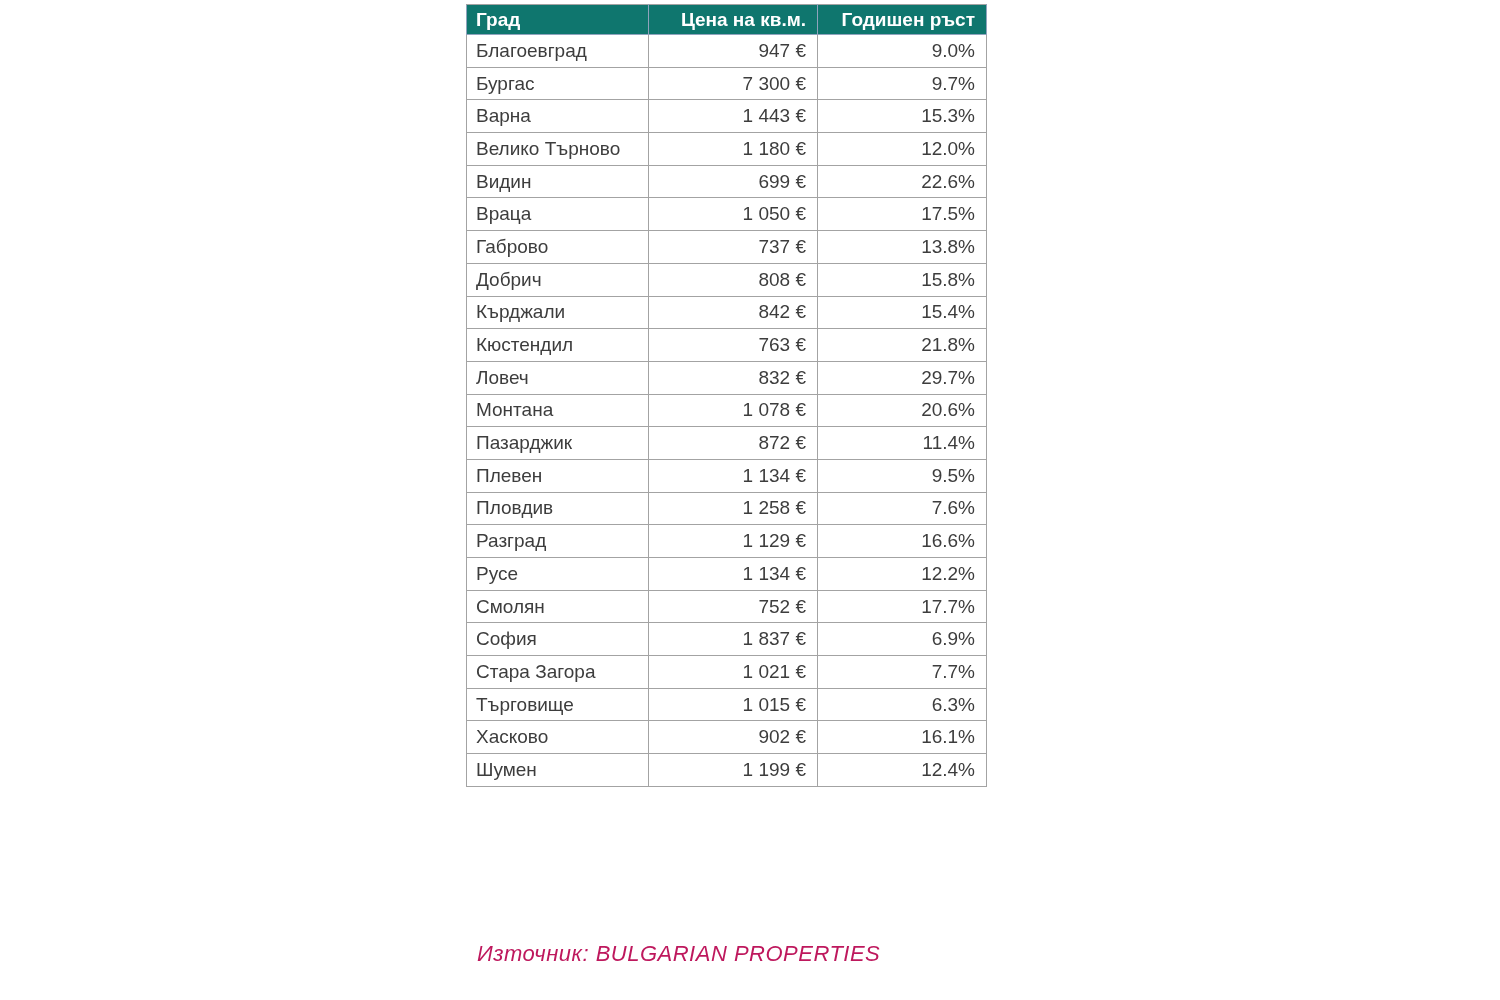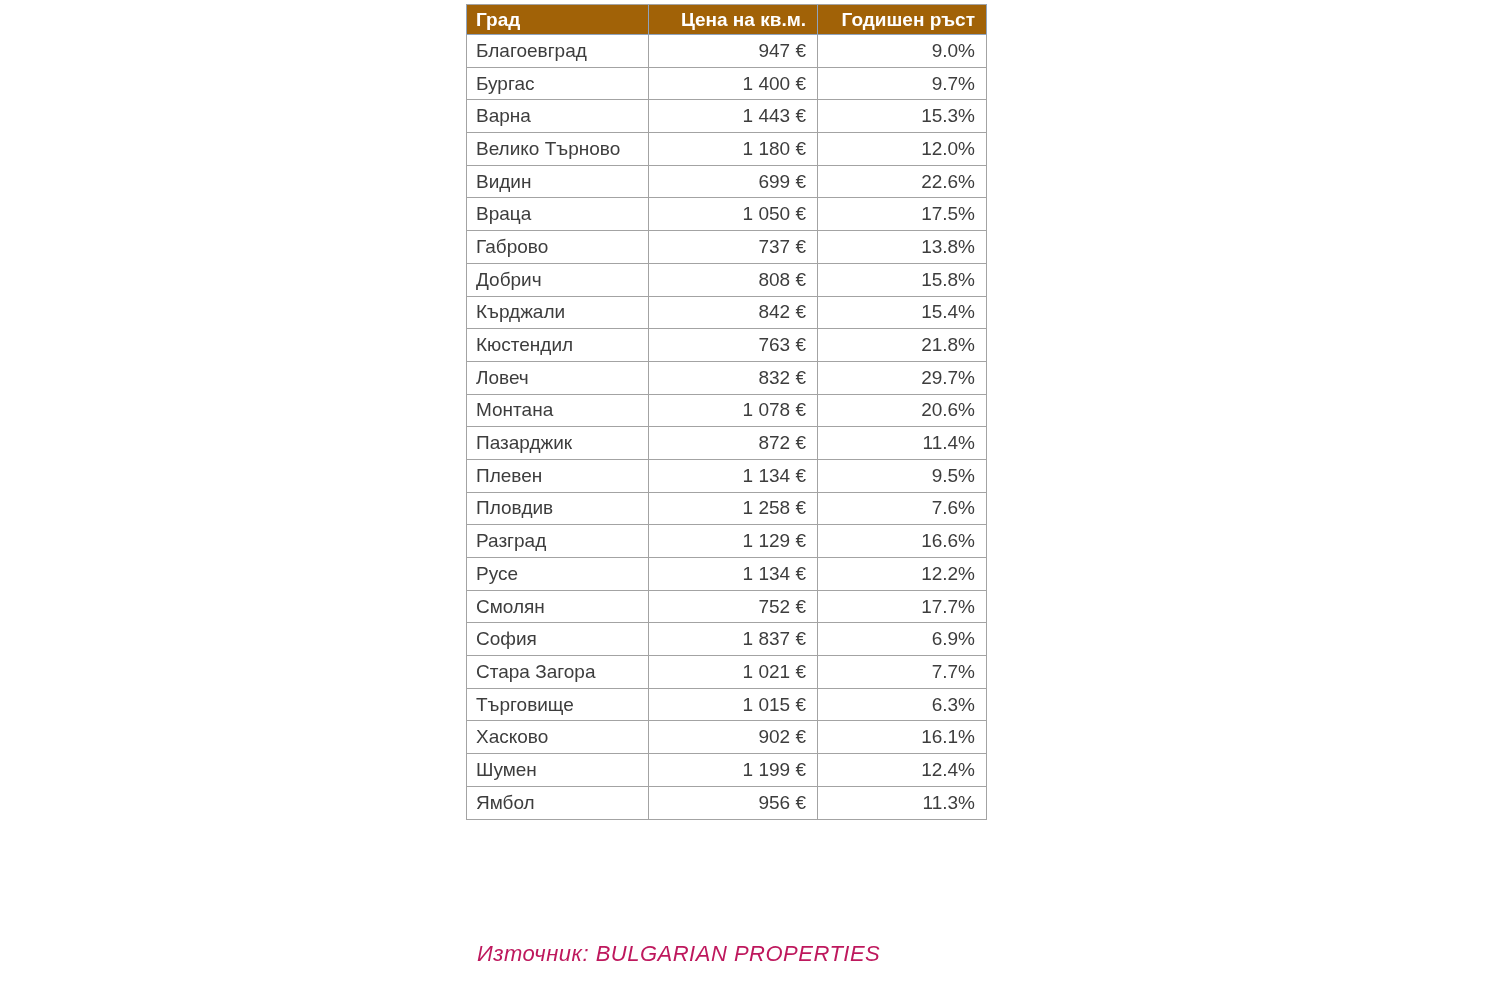--- a/index.html
+++ b/index.html
@@ -29,21 +29,21 @@
   }
   .price-table th,
   .price-table td {
     border: 1px solid #a3a3a3;
     overflow: hidden;
     white-space: nowrap;
     padding-top: 0;
     padding-bottom: 0;
   }
   .price-table th {
-    background: #a16207;
+    background: #0f766e;
     color: #ffffff;
     font-weight: 700;
     font-size: 19px;
     height: 29px;
     border-color: #8fa3bd;
     border-top-color: #a3a3a3;
   }
   .price-table td {
     font-size: 19px;
     color: #3d3d3d;
@@ -89,21 +89,21 @@
     </thead>
     <tbody>
   <tr>
     <td class="c-city">Благоевград</td>
     <td class="c-num">947 €</td>
     <td class="c-num">9.0%</td>
   </tr>
 
   <tr>
     <td class="c-city">Бургас</td>
-    <td class="c-num">1 400 €</td>
+    <td class="c-num">7 300 €</td>
     <td class="c-num">9.7%</td>
   </tr>
 
   <tr>
     <td class="c-city">Варна</td>
     <td class="c-num">1 443 €</td>
     <td class="c-num">15.3%</td>
   </tr>
 
   <tr>
@@ -222,23 +222,18 @@
     <td class="c-num">902 €</td>
     <td class="c-num">16.1%</td>
   </tr>
 
   <tr>
     <td class="c-city">Шумен</td>
     <td class="c-num">1 199 €</td>
     <td class="c-num">12.4%</td>
   </tr>
 
-  <tr>
-    <td class="c-city">Ямбол</td>
-    <td class="c-num">956 €</td>
-    <td class="c-num">11.3%</td>
-  </tr>
 </tbody>
   </table>
 
   <div class="source">Източник: BULGARIAN PROPERTIES</div>
 
 </div>
 
 </body></html>

